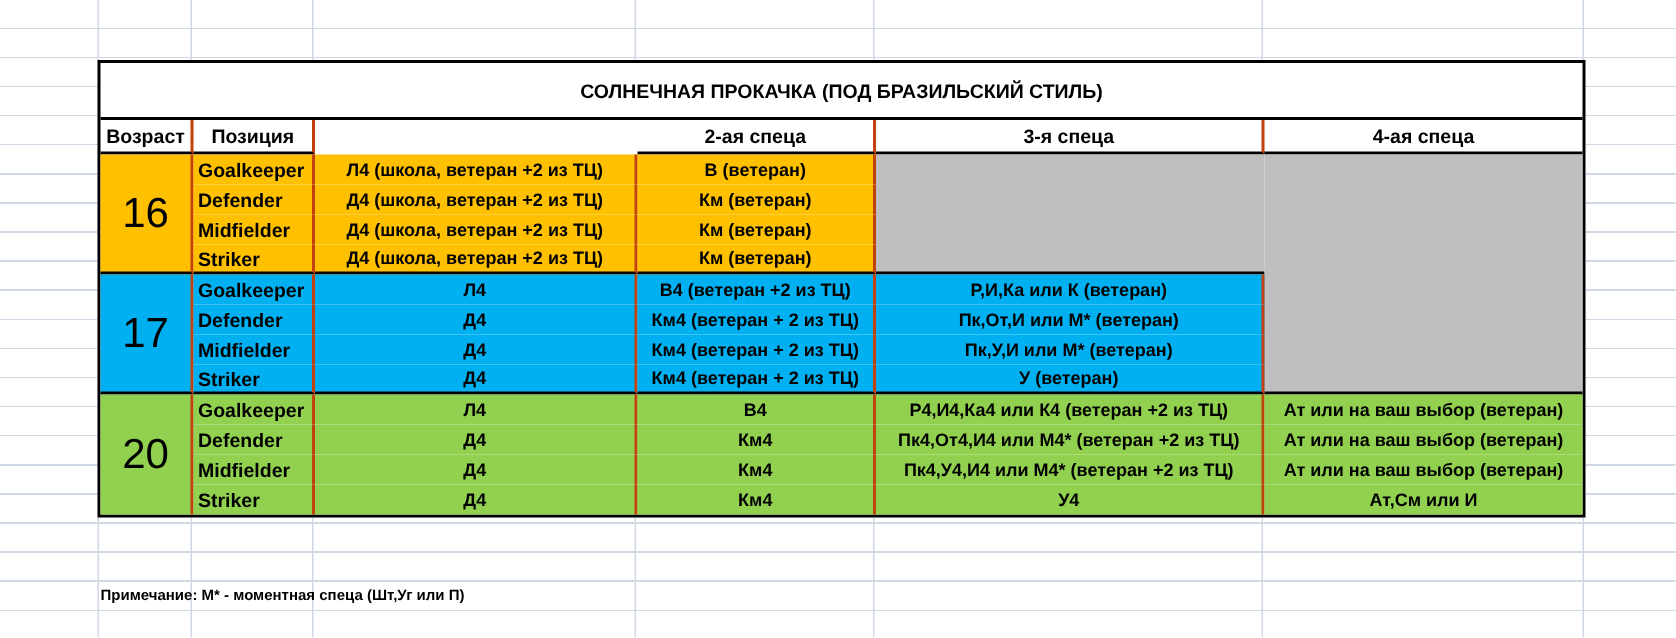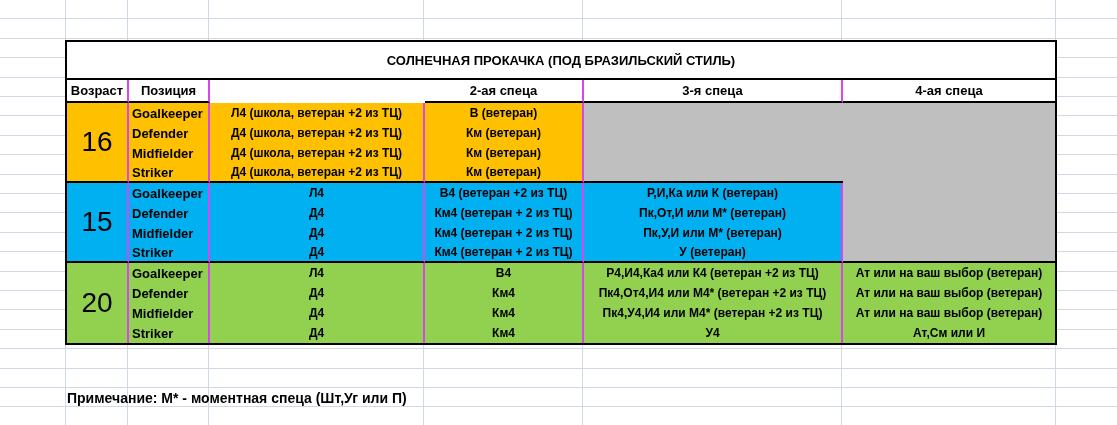--- a/index.html
+++ b/index.html
@@ -14,28 +14,28 @@
     border:2px solid #000; background:#fff;
     display:grid;
     grid-template-columns:62px 81px 215px 159px 259px 212px;
     grid-template-rows:38px 23px repeat(12, 20px);
   }
   .c { display:flex; align-items:center; justify-content:center;
        font-weight:bold; font-size:12px; color:#000000; white-space:nowrap; overflow:hidden; }
   .hdr, .title { font-size:13px; }
   .left { justify-content:flex-start; padding-left:3px; font-size:13px; }
   .age { font-size:28px; font-weight:400; }
-  .br { border-right:2px solid #d946ef; }
+  .br { border-right:2px solid #c2410c; }
   .bb { border-bottom:2px solid #000; }
   .o { background:#FFC000; }
   .b { background:#00B0F0; }
   .g { background:#92D050; }
   .gr { background:#BFBFBF; }
   .note { position:absolute; left:67px; top:388px; height:19px; display:flex; align-items:center;
-          font-weight:bold; font-size:14px; color:#000; white-space:nowrap; }
+          font-weight:bold; font-size:10px; color:#000; white-space:nowrap; }
 </style>
 </head>
 <body>
 
 <div class="sheet">
 
   <div class="vl" style="left:65px"></div>
   <div class="vl" style="left:127px"></div>
   <div class="vl" style="left:208px"></div>
   <div class="vl" style="left:423px"></div>
@@ -66,21 +66,21 @@
     <div class="c o br bb" style="grid-area:6/3">Д4 (школа, ветеран +2 из ТЦ)</div>
 
     <div class="c o br" style="grid-area:3/4">В (ветеран)</div>
     <div class="c o br" style="grid-area:4/4">Км (ветеран)</div>
     <div class="c o br" style="grid-area:5/4">Км (ветеран)</div>
     <div class="c o br bb" style="grid-area:6/4">Км (ветеран)</div>
 
     <div class="c gr bb" style="grid-area:3/5/7/6"></div>
     <div class="c gr bb" style="grid-area:3/6/11/7"></div>
 
-    <div class="c age b br bb" style="grid-area:7/1/11/2">15</div>
+    <div class="c age b br bb" style="grid-area:7/1/11/2">17</div>
 
     <div class="c left b br" style="grid-area:7/2">Goalkeeper</div>
     <div class="c left b br" style="grid-area:8/2">Defender</div>
     <div class="c left b br" style="grid-area:9/2">Midfielder</div>
     <div class="c left b br bb" style="grid-area:10/2">Striker</div>
 
     <div class="c b br" style="grid-area:7/3">Л4</div>
     <div class="c b br" style="grid-area:8/3">Д4</div>
     <div class="c b br" style="grid-area:9/3">Д4</div>
     <div class="c b br bb" style="grid-area:10/3">Д4</div>

